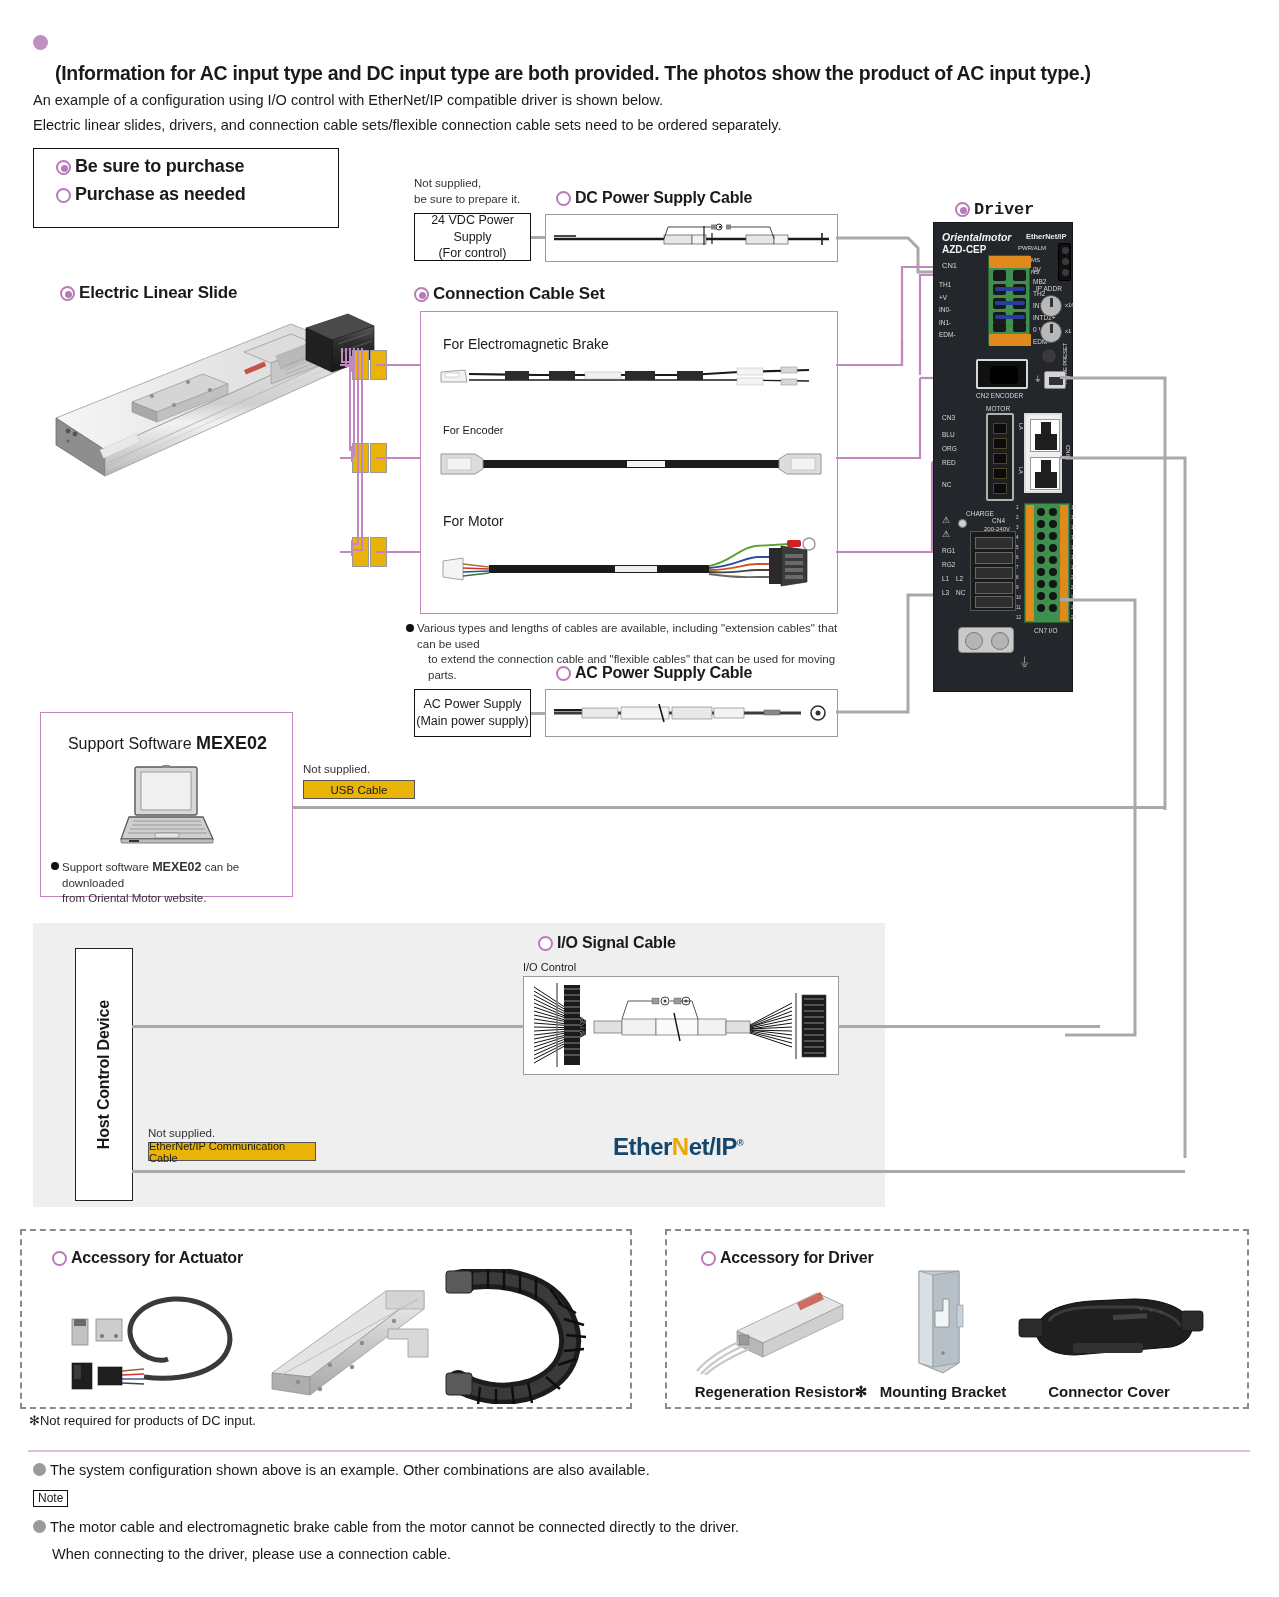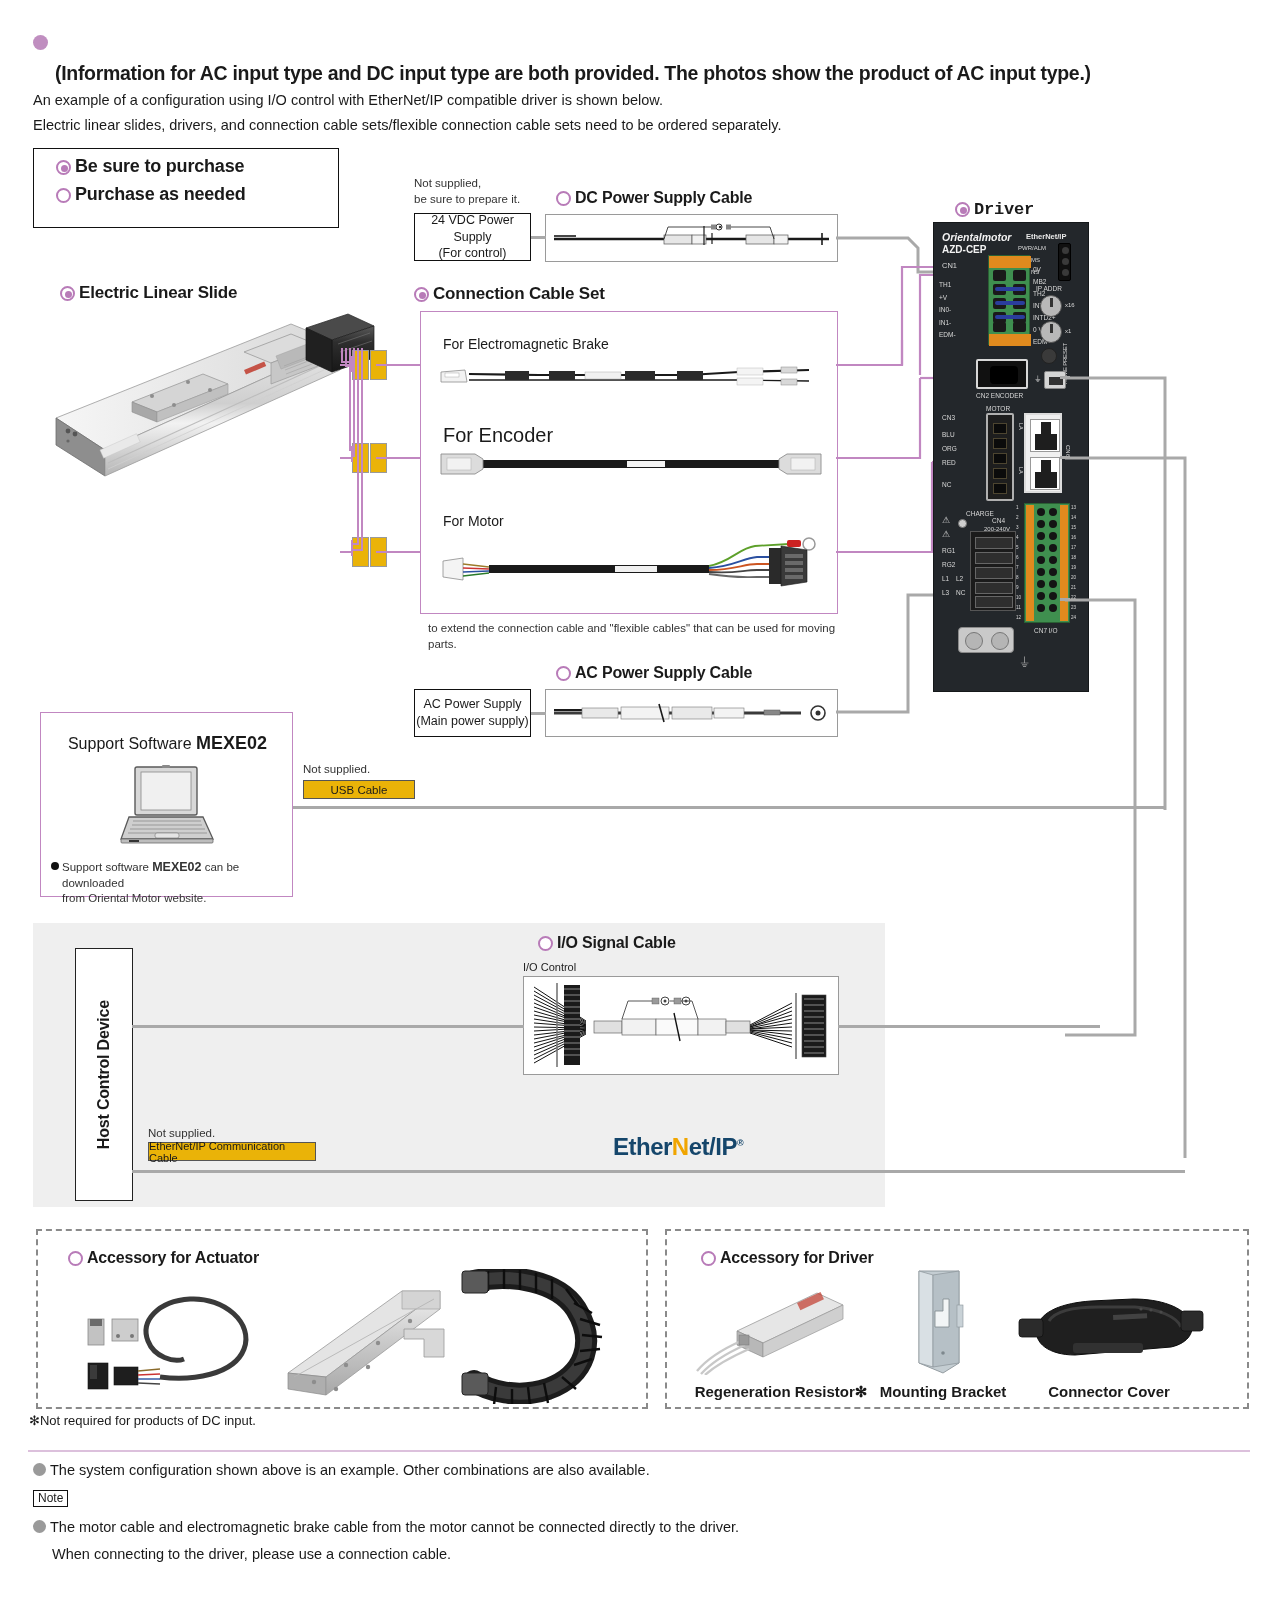--- a/index.html
+++ b/index.html
@@ -59,21 +59,21 @@
   .tiny-label { font-size:11px; color:#222; }
 
   
   .wire-gray { background:#a9a9a9; position:absolute; }
 
   
   #slide-art { left:48px; top:300px; width:340px; height:190px; }
 
   
   #driver-body {
-    left:933px; top:222px; width:156px; height:470px;
+    left:933px; top:222px; width:140px; height:470px;
     background:#23272b; border:1px solid #15181a;
   }
   .drv-txt { position:absolute; color:#d8d8d8; font-family:"Liberation Sans", sans-serif; }
 
   
   #io-panel { left:33px; top:923px; width:852px; height:284px; background:#efefef; }
 
   
   .dashed-box { border:2px dashed #8a8a8a; background:#fff; }
 
@@ -277,21 +277,21 @@
     <rect x="238" y="11" width="26" height="9" fill="#2b2b2b"></rect>
     <rect x="146" y="12" width="36" height="7" fill="#f0f0f0" stroke="#999" stroke-width="0.4"></rect>
     <rect x="298" y="8" width="26" height="7" fill="#f4f4f4" stroke="#aaa" stroke-width="0.4"></rect>
     <rect x="298" y="18" width="26" height="7" fill="#f4f4f4" stroke="#aaa" stroke-width="0.4"></rect>
     <rect x="342" y="7" width="16" height="6" fill="#d8d8d8" stroke="#888" stroke-width="0.5"></rect>
     <rect x="342" y="19" width="16" height="6" fill="#d8d8d8" stroke="#888" stroke-width="0.5"></rect>
     <polygon points="2,12 26,10 28,22 2,22" fill="#f2f2f2" stroke="#8d8d8d" stroke-width="0.8"></polygon>
     <rect x="6" y="13" width="14" height="4" fill="#fff" stroke="#9a9a9a" stroke-width="0.4"></rect>
   </svg>
 
-  <div class="abs" style="left:22px; top:112px; font-size:20px;">For Encoder</div>
+  <div class="abs" style="left:22px; top:112px; font-size:11px;">For Encoder</div>
   <svg class="abs" style="left:18px; top:136px; width:385px; height:34px;" viewBox="0 0 385 34">
     <line x1="44" y1="16" x2="340" y2="16" stroke="#1a1a1a" stroke-width="8"></line>
     <rect x="188" y="13" width="38" height="6" fill="#f4f4f4"></rect>
     <polygon points="2,6 36,6 44,11 44,21 36,26 2,26" fill="#dcdcdc" stroke="#8d8d8d" stroke-width="0.9"></polygon>
     <rect x="8" y="10" width="24" height="12" fill="#f2f2f2" stroke="#aaa" stroke-width="0.5"></rect>
     <polygon points="382,6 348,6 340,11 340,21 348,26 382,26" fill="#dcdcdc" stroke="#8d8d8d" stroke-width="0.9"></polygon>
     <rect x="352" y="10" width="24" height="12" fill="#f2f2f2" stroke="#aaa" stroke-width="0.5"></rect>
   </svg>
 
   <div class="abs" style="left:22px; top:201px; font-size:14px;">For Motor</div>
@@ -338,20 +338,24 @@
     <path d="M66,110 L66,12 L110,12"></path>
     <path d="M84,123 L84,20 L110,20"></path>
   </g>
 </svg>
 <svg class="abs" style="left:900px; top:370px; width:46px; height:100px;">
   <path d="M20,8 L46,8" fill="none" stroke="#c187c1" stroke-width="2.2"></path>
   <path d="M32,92 L46,92" fill="none" stroke="#c187c1" stroke-width="2.2"></path>
 </svg>
 
 <div class="abs small-note" style="left:406px; top:621px; width:445px;">
+  <div style="text-indent:0; padding-left:11px; position:relative;">
+    <span style="position:absolute; left:0; top:3px; display:inline-block; width:8px; height:8px; border-radius:50%; background:#111;"></span>
+    <span>Various types and lengths of cables are available, including "extension cables" that can be used</span>
+  </div>
   <div style="padding-left:22px;">to extend the connection cable and "flexible cables" that can be used for moving parts.</div>
 </div>
 
 <div class="abs black-box" style="left:414px; top:689px; width:117px; height:48px; display:flex; flex-direction:column; align-items:center; justify-content:center; font-size:12.5px; line-height:1.35;">
   <div>AC Power Supply</div>
   <div>(Main power supply)</div>
 </div>
 <div class="abs sec-head-sm" style="left:556px; top:664px;">
   <span class="radio-empty"></span><span>AC Power Supply Cable</span>
 </div>
@@ -722,21 +726,21 @@
 <div class="abs wire-gray" style="left:838px; top:1025px; width:262px; height:3px;"></div>
 
 <div class="abs small-note" style="left:148px; top:1126px;">Not supplied.</div>
 <div class="abs thin-box" style="left:148px; top:1142px; width:168px; height:19px; display:flex; align-items:center; justify-content:center; font-size:11px;">EtherNet/IP Communication Cable</div>
 <div class="abs wire-gray" style="left:132px; top:1170px; width:1053px; height:3px;"></div>
 
 <div class="abs" id="enip-logo">
   <span>Ether</span><span class="acc">N</span><span>et/IP</span><span class="tm">®</span>
 </div>
 
-<div class="abs dashed-box" style="left:36px; top:1229px; width:612px; height:180px;text-align:center;">
+<div class="abs dashed-box" style="left:20px; top:1229px; width:612px; height:180px;text-align:center;">
   <div class="abs sec-head-sm" style="left:30px; top:18px;">
     <span class="radio-empty"></span><span>Accessory for Actuator</span>
   </div>
 
   <svg class="abs" style="left:36px; top:48px; width:210px; height:125px;" viewBox="0 0 210 125">
     <rect x="14" y="40" width="16" height="26" fill="#c2c2c2" stroke="#8a8a8a" stroke-width="0.8"></rect>
     <rect x="16" y="40" width="12" height="7" fill="#6a6a6a"></rect>
     <rect x="38" y="40" width="26" height="22" fill="#cdcdcd" stroke="#8a8a8a" stroke-width="0.8"></rect>
     <circle cx="44" cy="57" r="2" fill="#777"></circle>
       <circle cx="58" cy="57" r="2" fill="#777"></circle>

